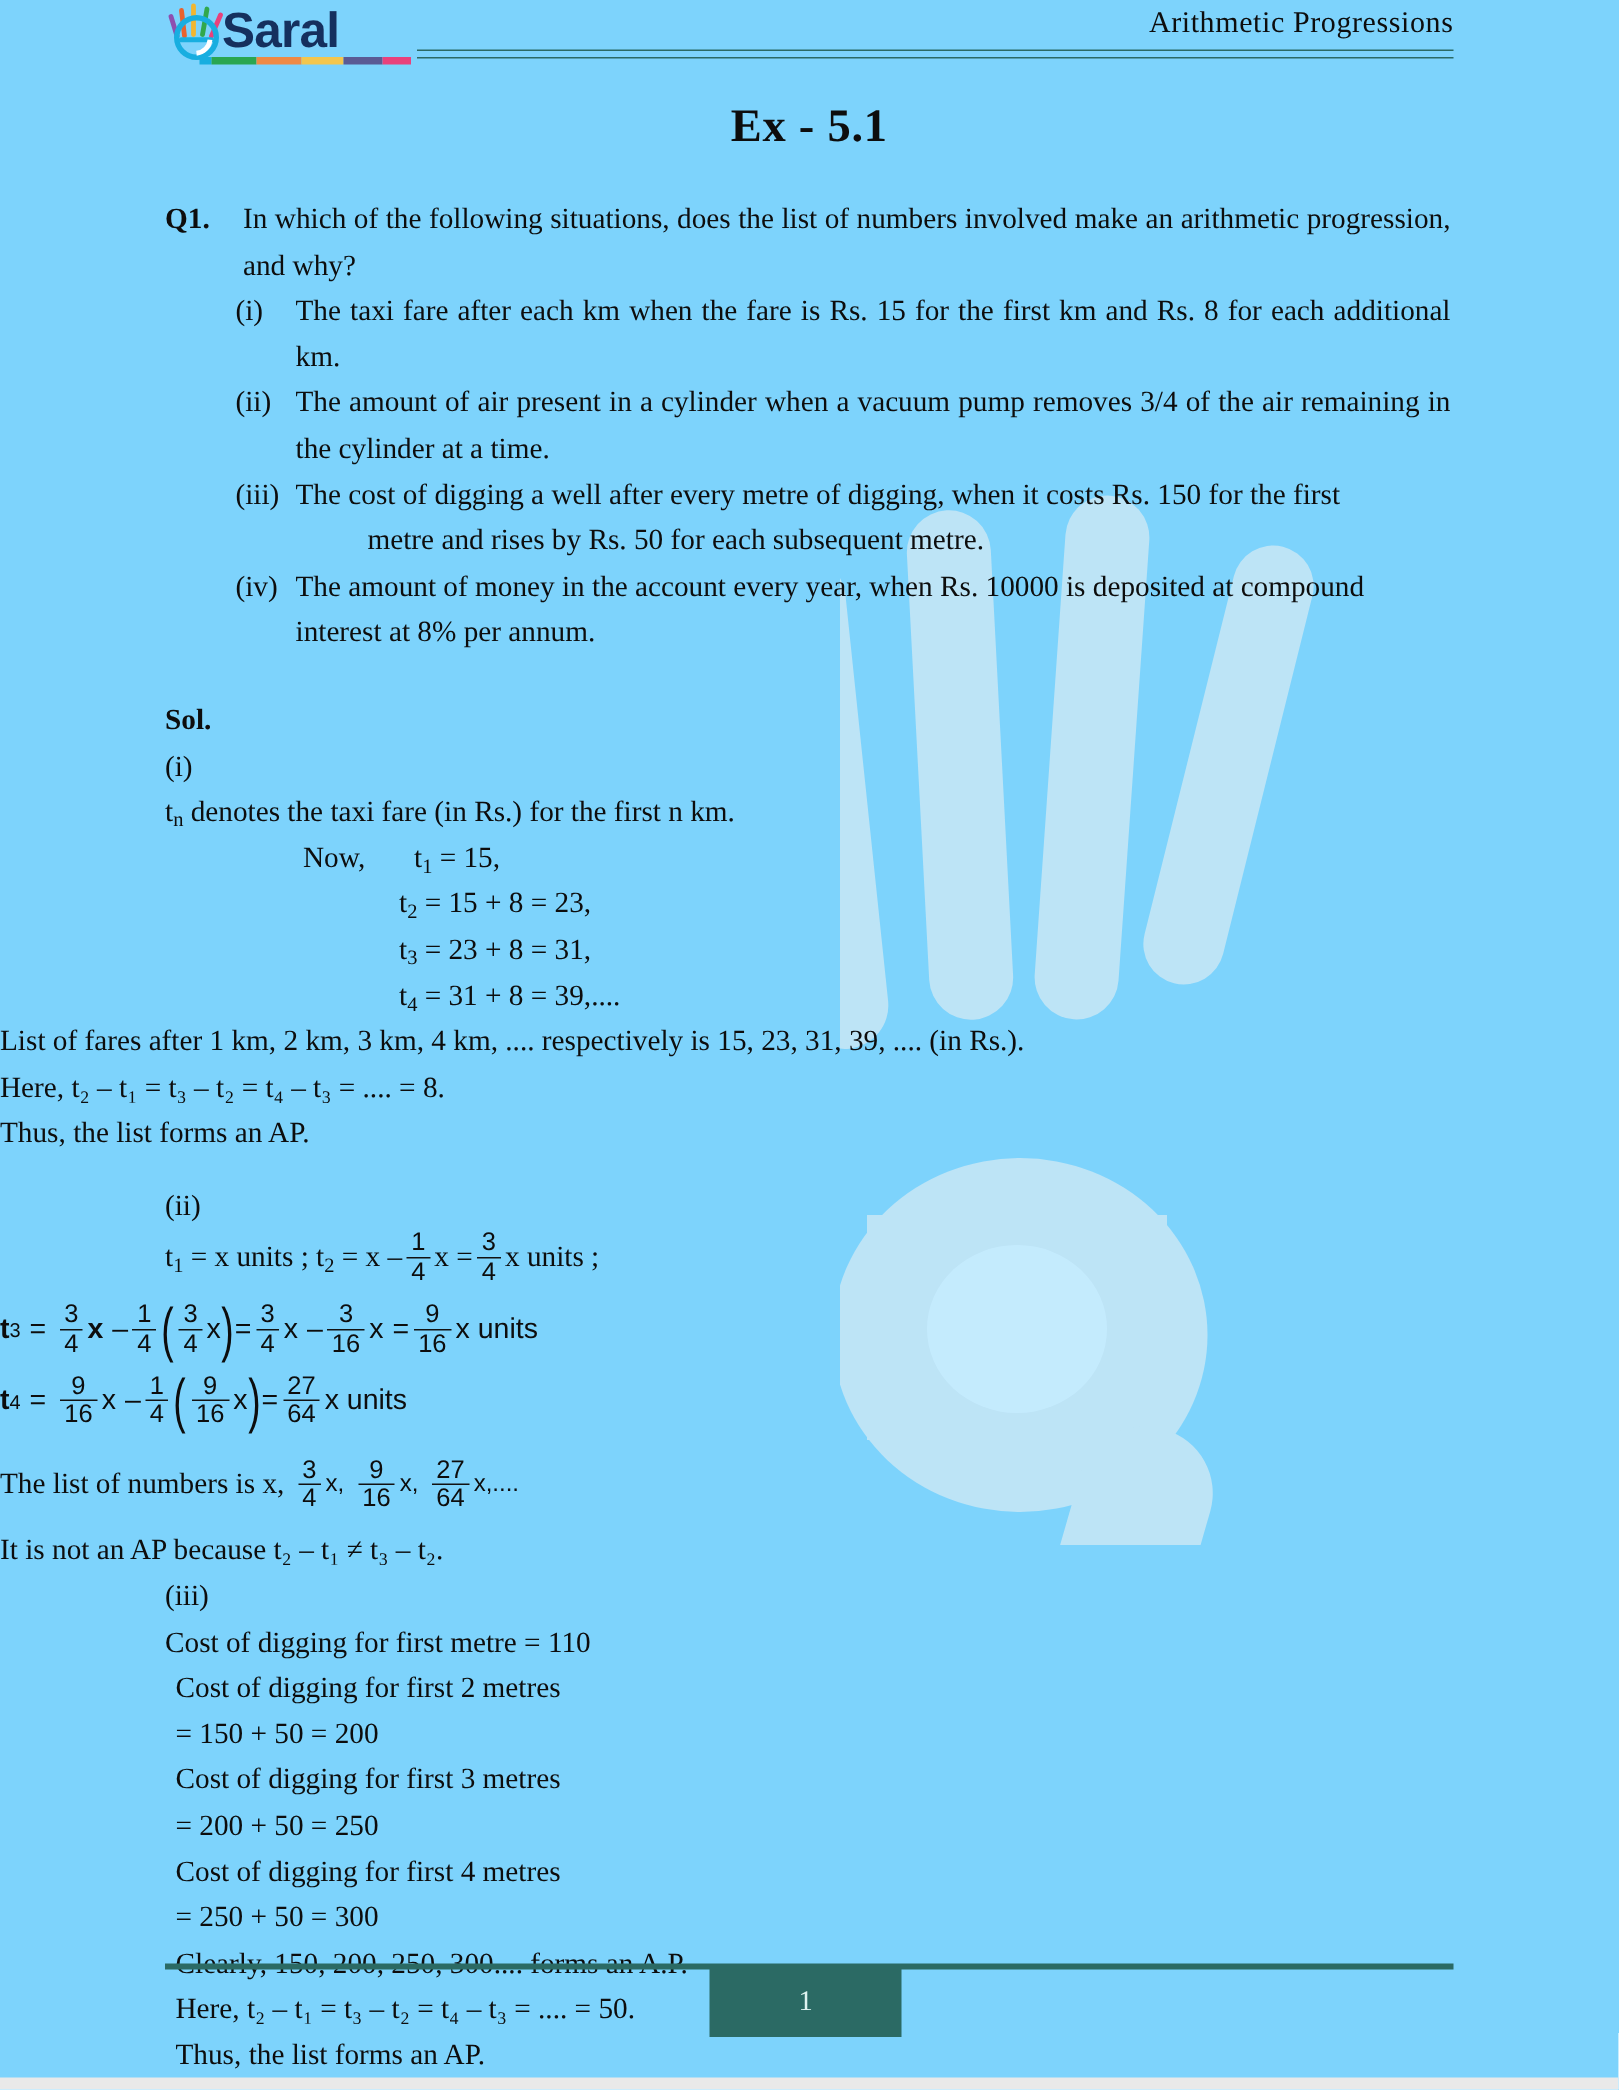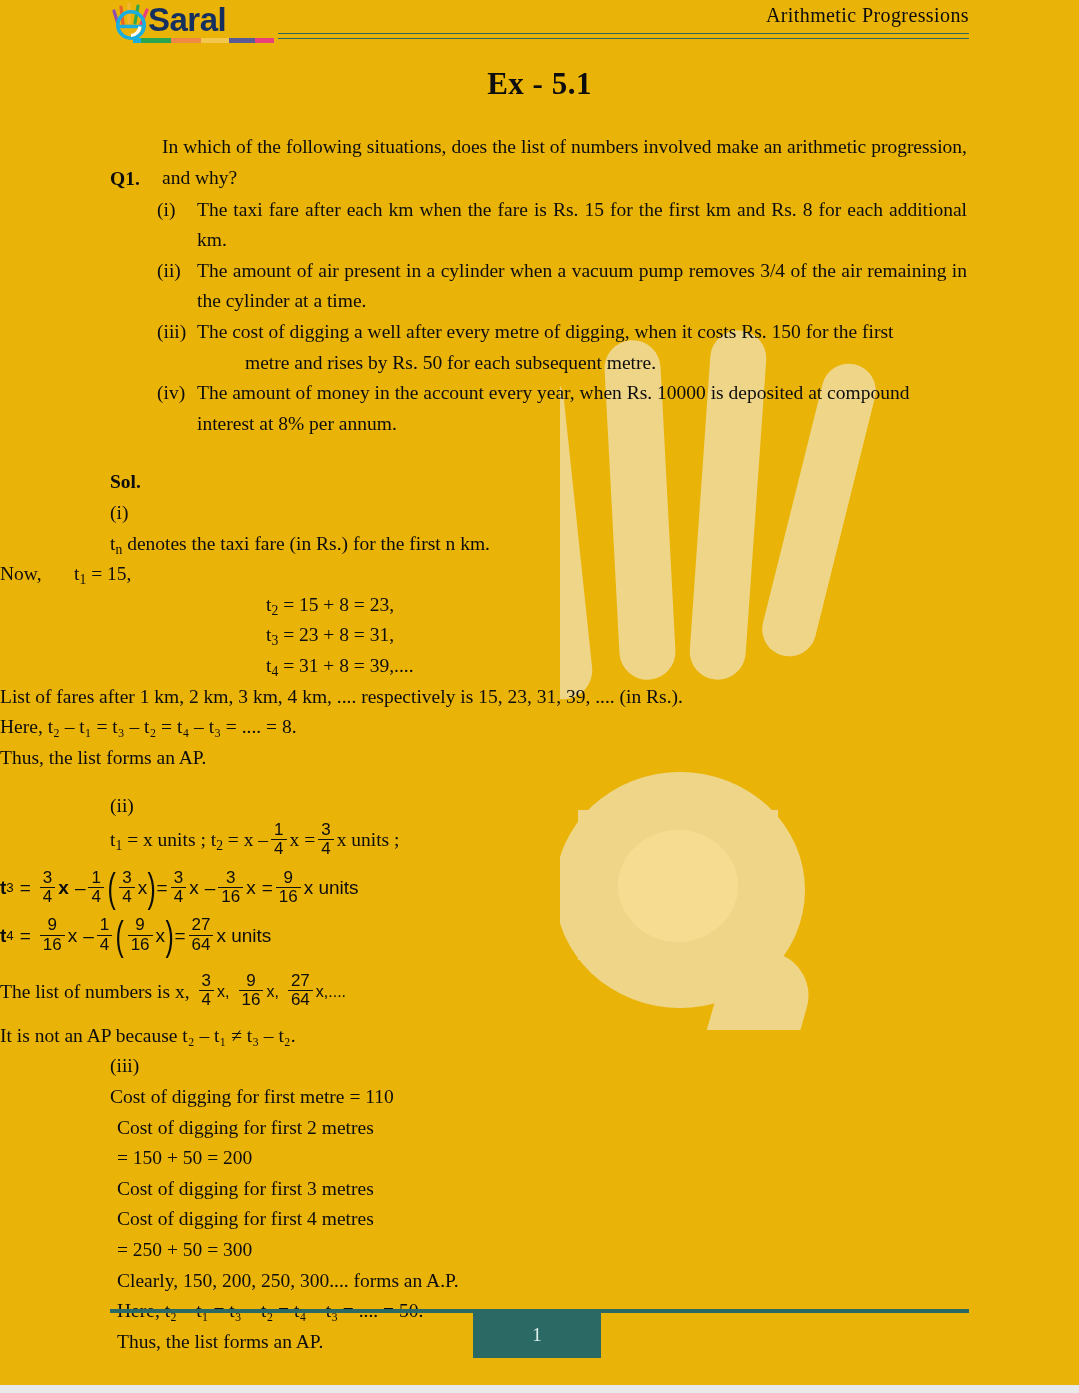--- a/index.html
+++ b/index.html
@@ -4,21 +4,21 @@
 <style>
   html, body {
     margin: 0;
     padding: 0;
     background: #ffffff;
   }
   .page {
     position: relative;
     width: 1079px;
     height: 1393px;
-    background: #eab308;
+    background: #7dd3fc;
     overflow: hidden;
     font-family: "Liberation Serif", "DejaVu Serif", serif;
     color: #0d0d0d;
   }
 
   
   .watermark {
     position: absolute;
     left: 560px;
     top: 330px;
@@ -113,21 +113,20 @@
   
   .qrow {
     display: flex;
     padding: 0 112px 0 110px;
   }
   .qlabel {
     flex: 0 0 auto;
     width: 52px;
     font-weight: bold;
     font-size: 19.5px;
-    margin-top: 32px;
   }
   .qtext {
     flex: 1 1 auto;
     text-align: justify;
     text-justify: inter-word;
   }
 
   .sub {
     display: flex;
     padding-left: 157px;
@@ -152,21 +151,21 @@
     flex: 0 0 auto;
     width: 52px;
     font-weight: bold;
   }
   .solmark {
     flex: 0 0 auto;
     width: 40px;
   }
   .solbody { flex: 1 1 auto; }
 
-  .pad-sol { }
+  .pad-sol { padding-left: 202px; }
   .pad-sol2 { }
   .pad-eq { padding-left: 266px; }
   .pad-iii { padding-left: 117px; }
 
   .gap-sm { height: 10px; }
   .gap-md { height: 18px; }
   .gap-lg { height: 28px; }
 
   sub {
     font-size: 0.70em;
@@ -489,20 +488,21 @@
 
     <div class="solrow">
       <div class="sollabel"></div>
       <div class="solmark">(iii)</div>
       <div class="solbody">Cost of digging for first metre = 110</div>
     </div>
 
     <div class="pad-iii">Cost of digging for first 2 metres</div>
     <div class="pad-iii">= 150 + 50 = 200</div>
     <div class="pad-iii">Cost of digging for first 3 metres</div>
+    <div class="pad-iii">= 200 + 50 = 250</div>
     <div class="pad-iii">Cost of digging for first 4 metres</div>
     <div class="pad-iii">= 250 + 50 = 300</div>
     <div class="pad-iii">Clearly, 150, 200, 250, 300.... forms an A.P.</div>
     <div class="pad-iii">Here, t₂ – t₁ = t₃ – t₂ = t₄ – t₃ = .... = 50.</div>
     <div class="pad-iii">Thus, the list forms an AP.</div>
 
   </div>
 
   <div class="footer-rule"></div>
   <div class="page-badge">1</div>

